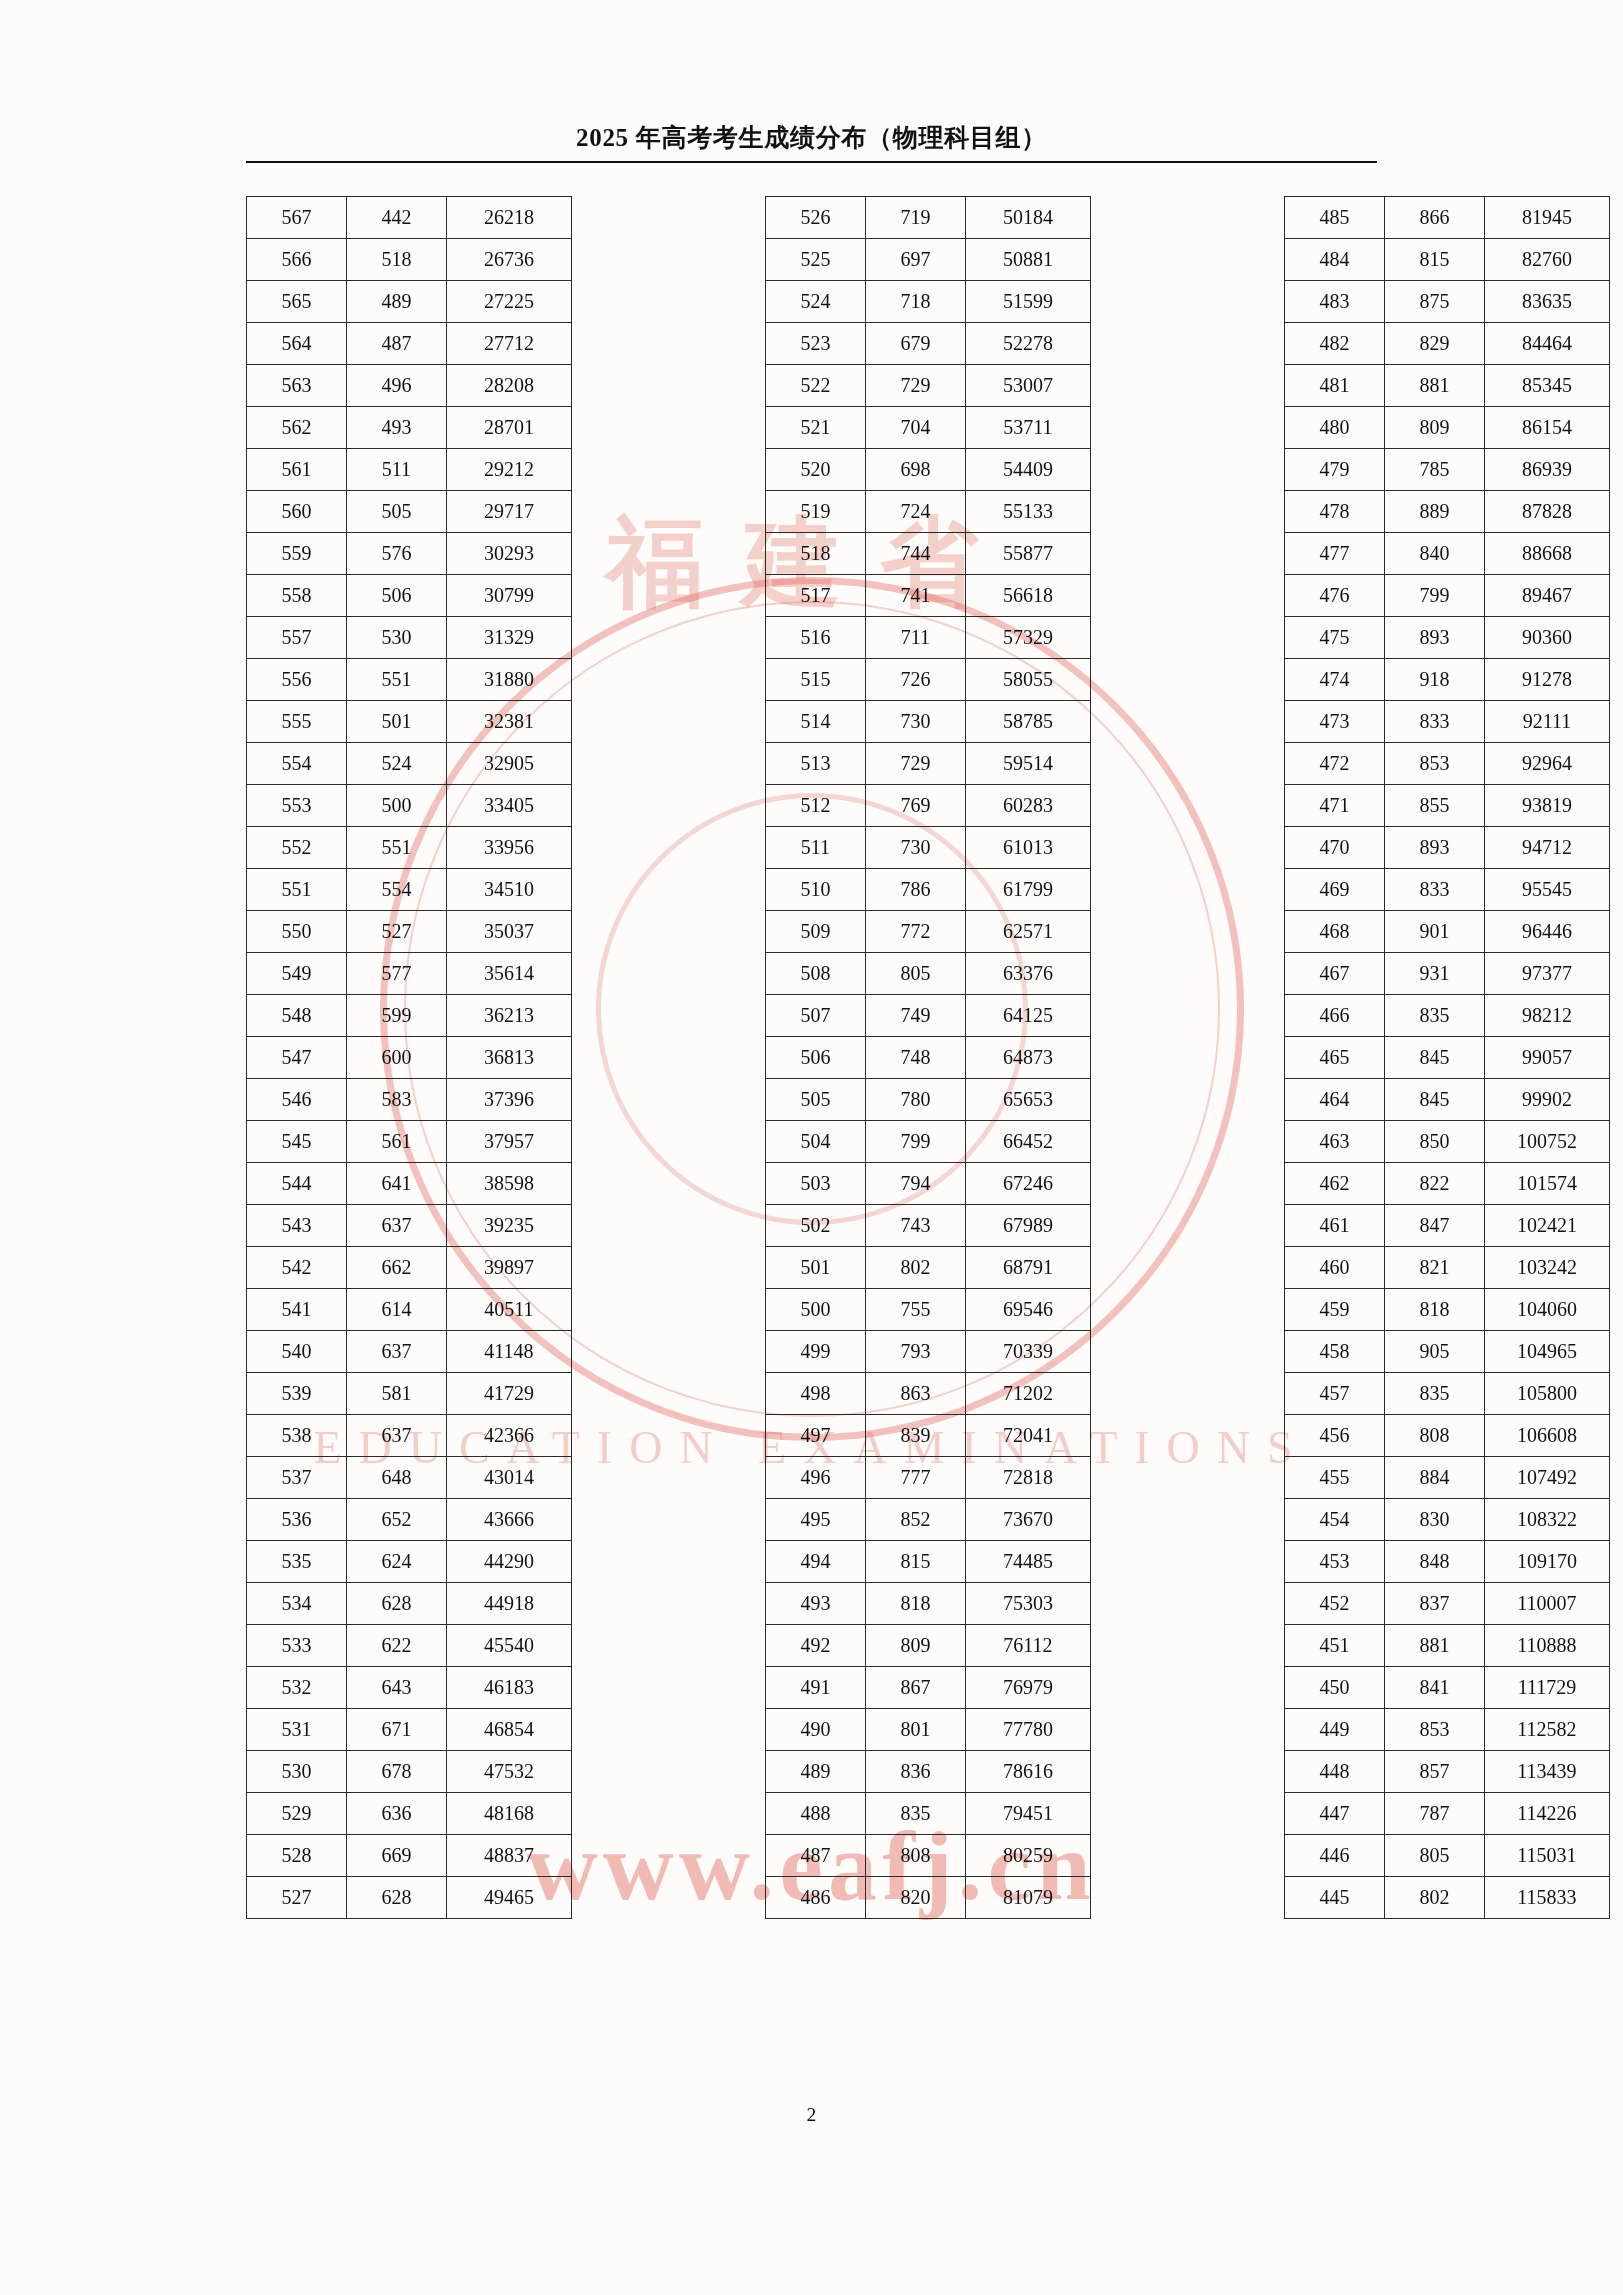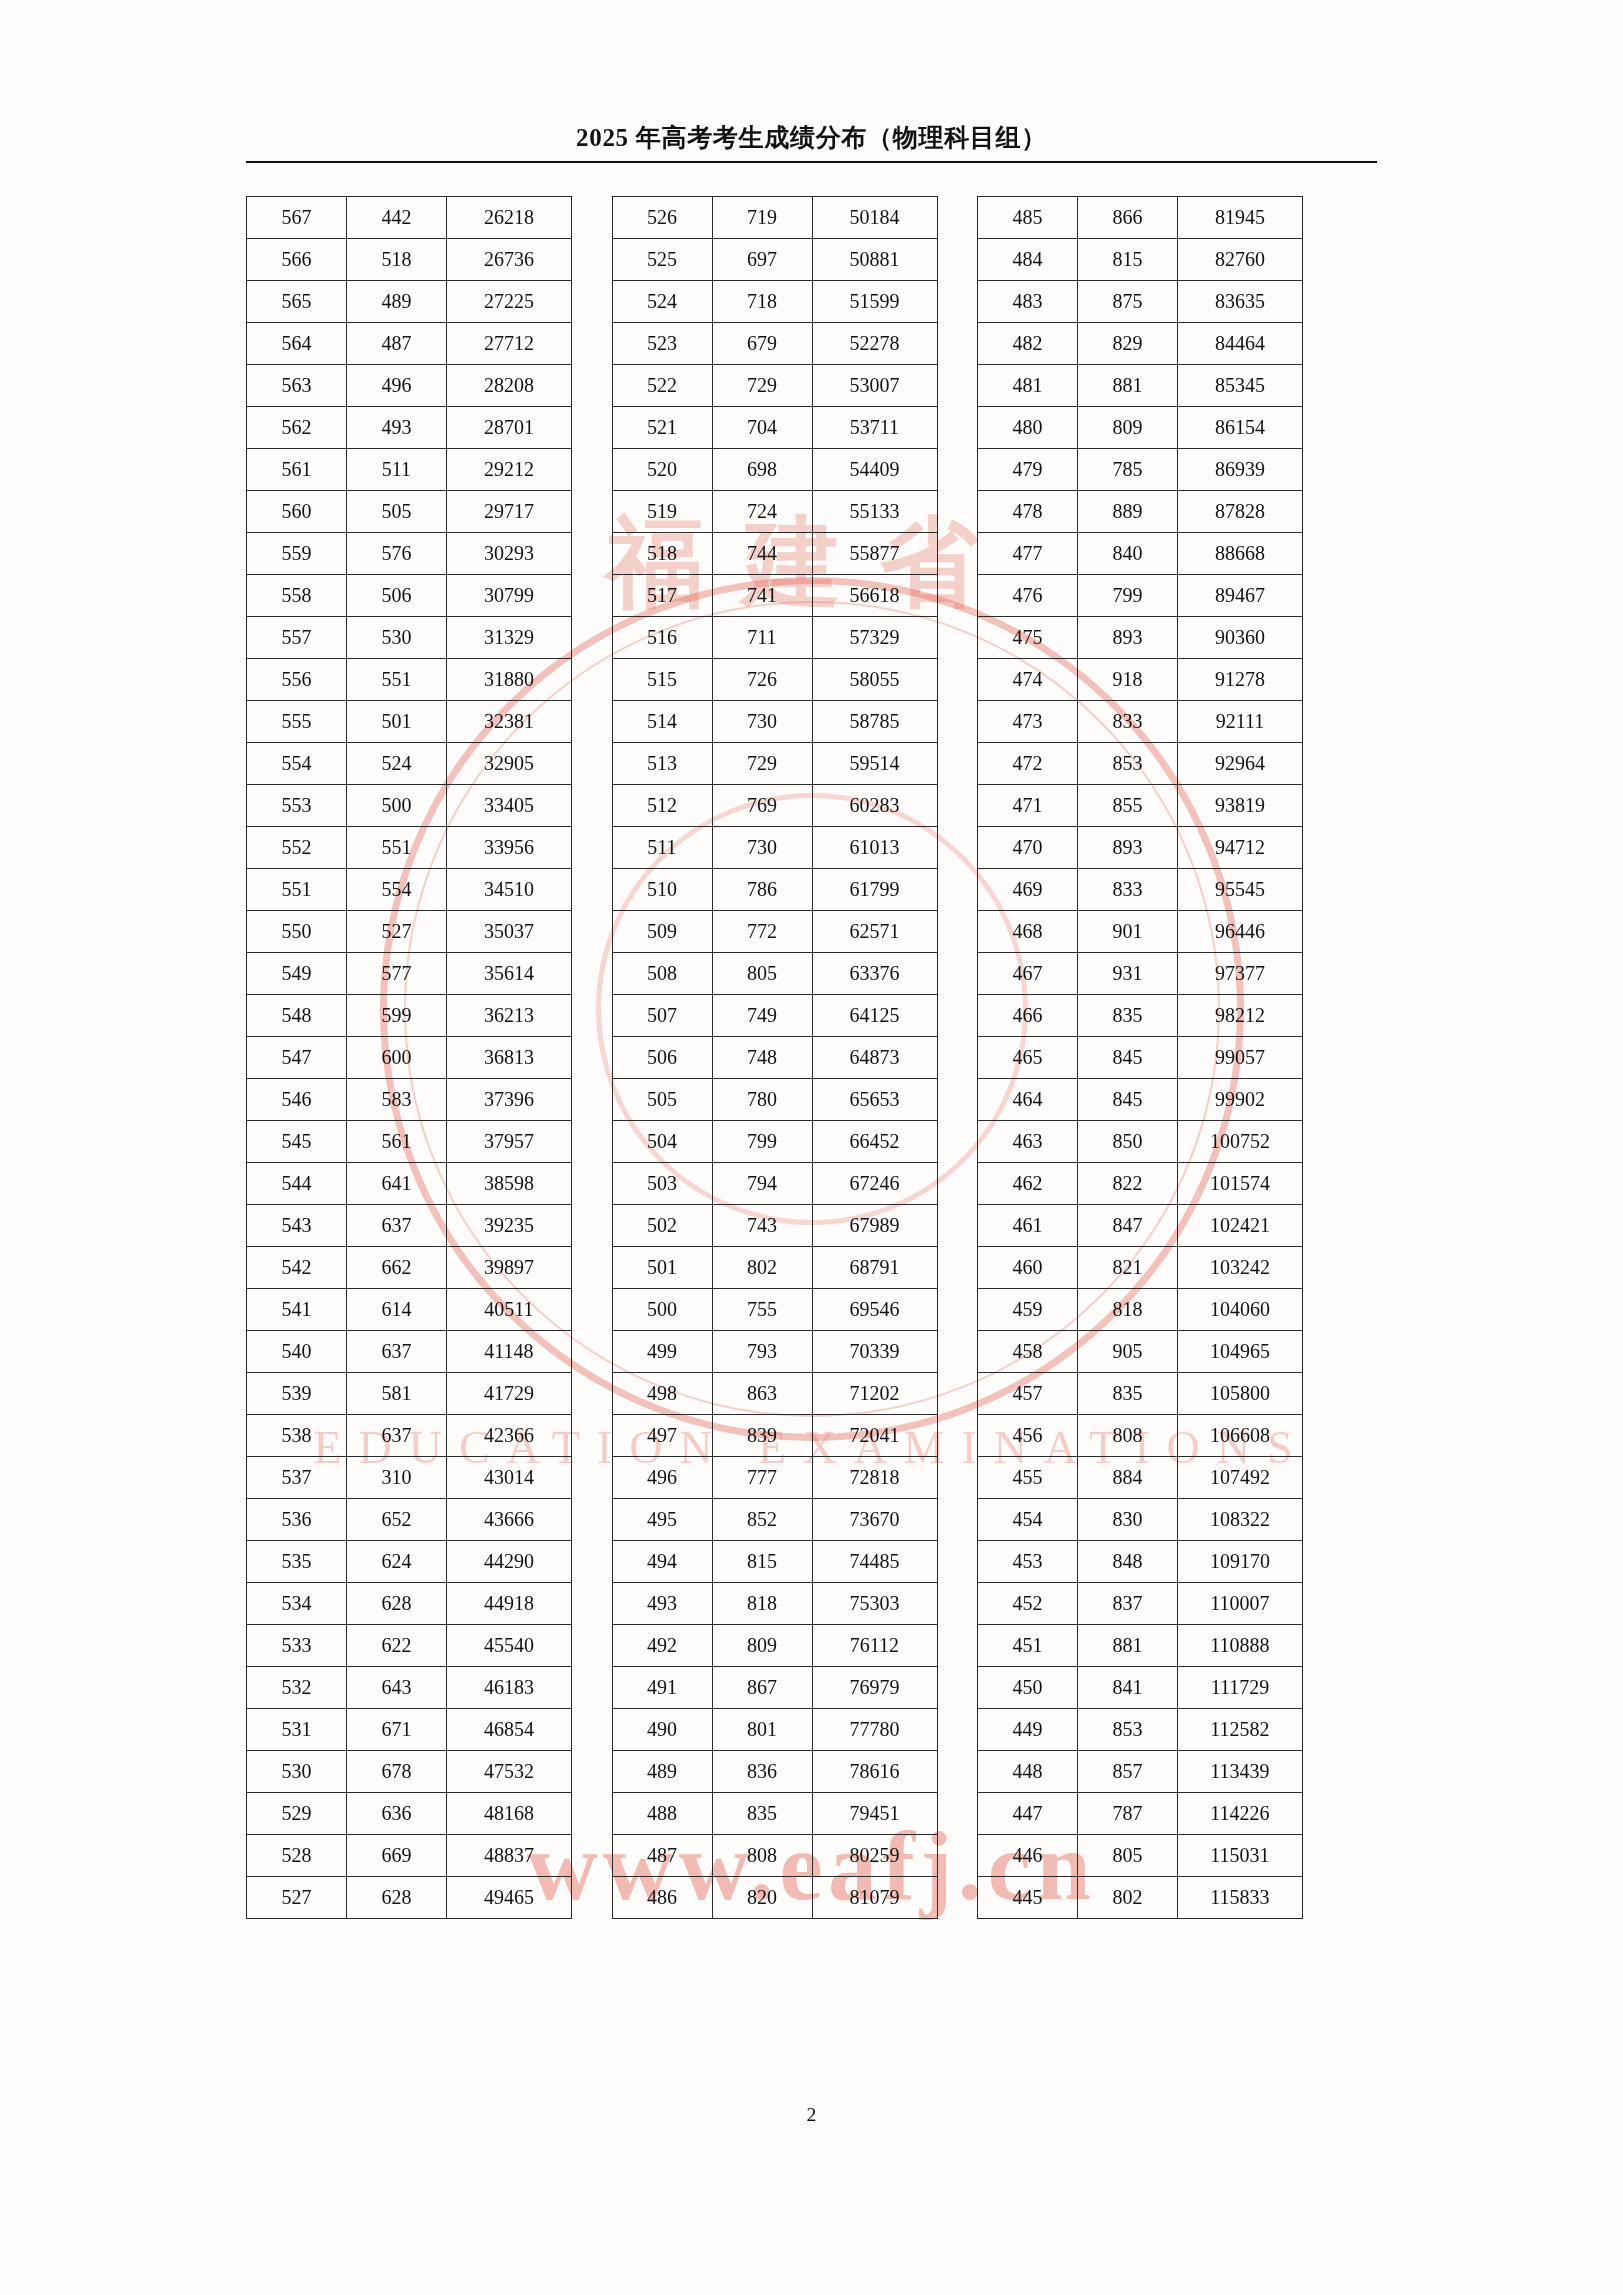--- a/index.html
+++ b/index.html
@@ -121,21 +121,21 @@
     height: 2px;
     background: #111;
     z-index: 5;
   }
 
   
   .tables {
     position: absolute;
     left: 246px;
     top: 196px;
-    width: 1057px;
+    width: 1364px;
     display: flex;
     justify-content: space-between;
     z-index: 4;
   }
   table.grid {
     border-collapse: collapse;
     table-layout: fixed;
   }
   table.grid td {
     border: 1.3px solid #2a2a2a;
@@ -330,21 +330,21 @@
             <td class="c1">581</td>
             <td class="c2">41729</td>
           </tr>
           <tr>
             <td class="c0">538</td>
             <td class="c1">637</td>
             <td class="c2">42366</td>
           </tr>
           <tr>
             <td class="c0">537</td>
-            <td class="c1">310</td>
+            <td class="c1">648</td>
             <td class="c2">43014</td>
           </tr>
           <tr>
             <td class="c0">536</td>
             <td class="c1">652</td>
             <td class="c2">43666</td>
           </tr>
           <tr>
             <td class="c0">535</td>
             <td class="c1">624</td>

